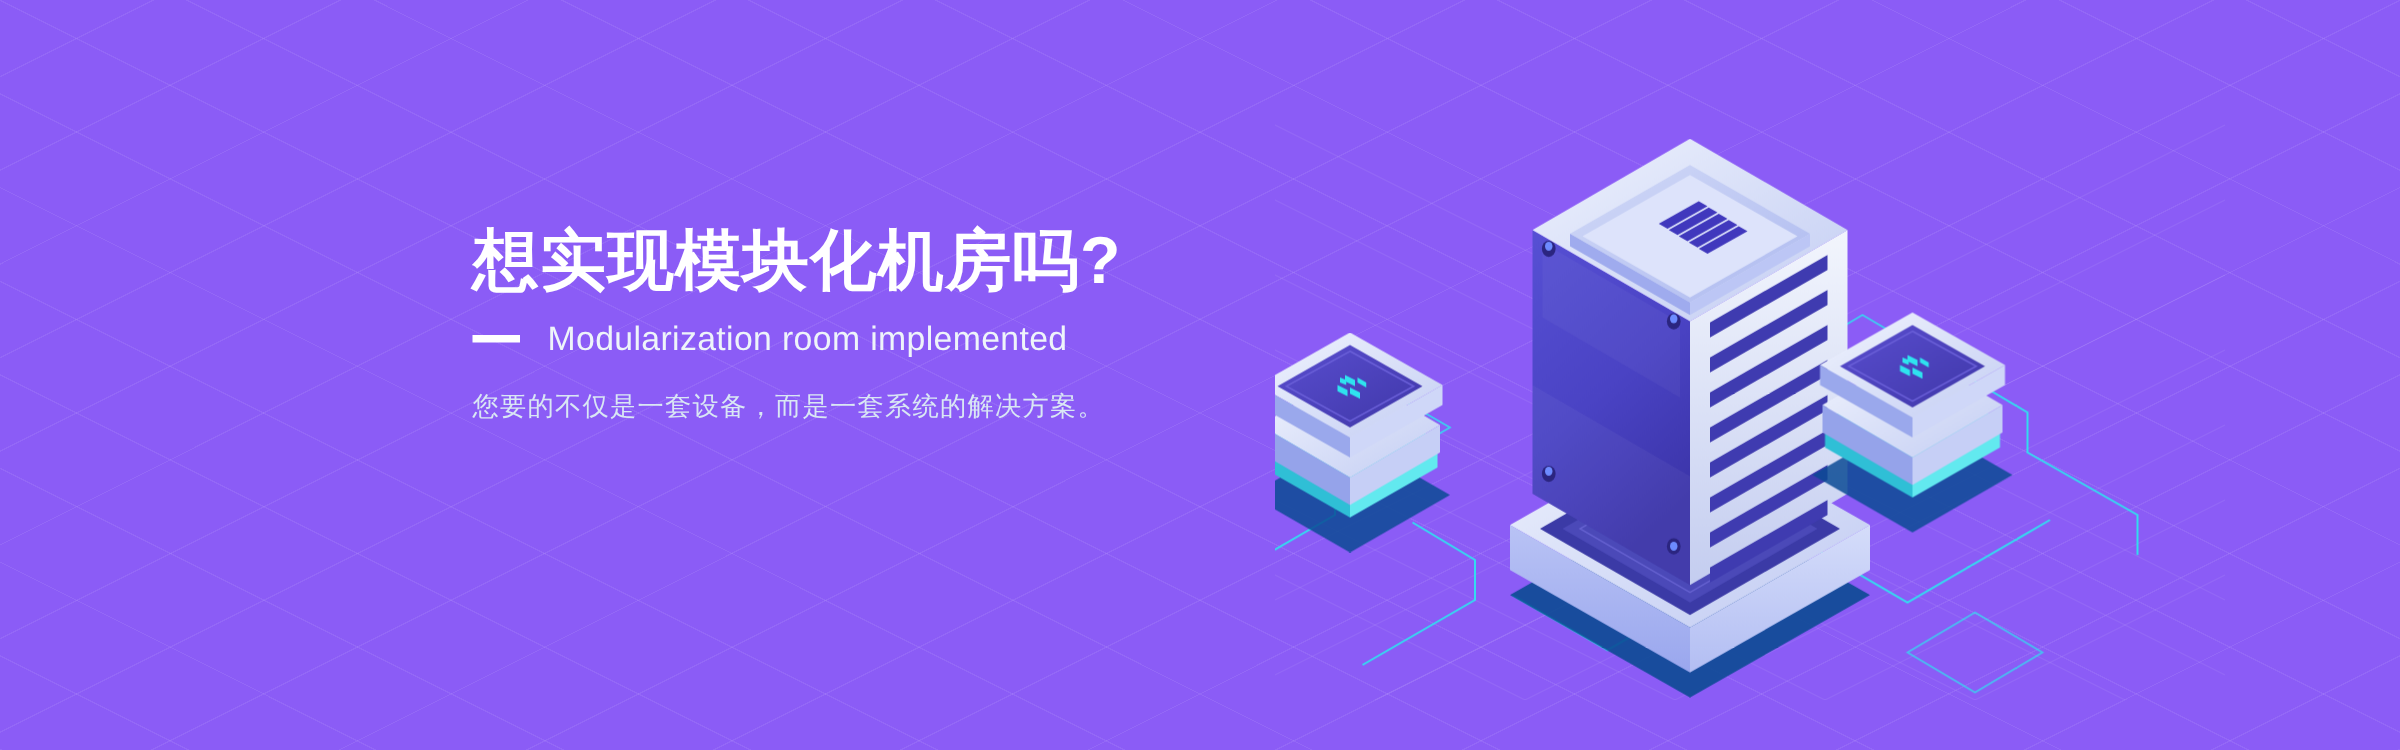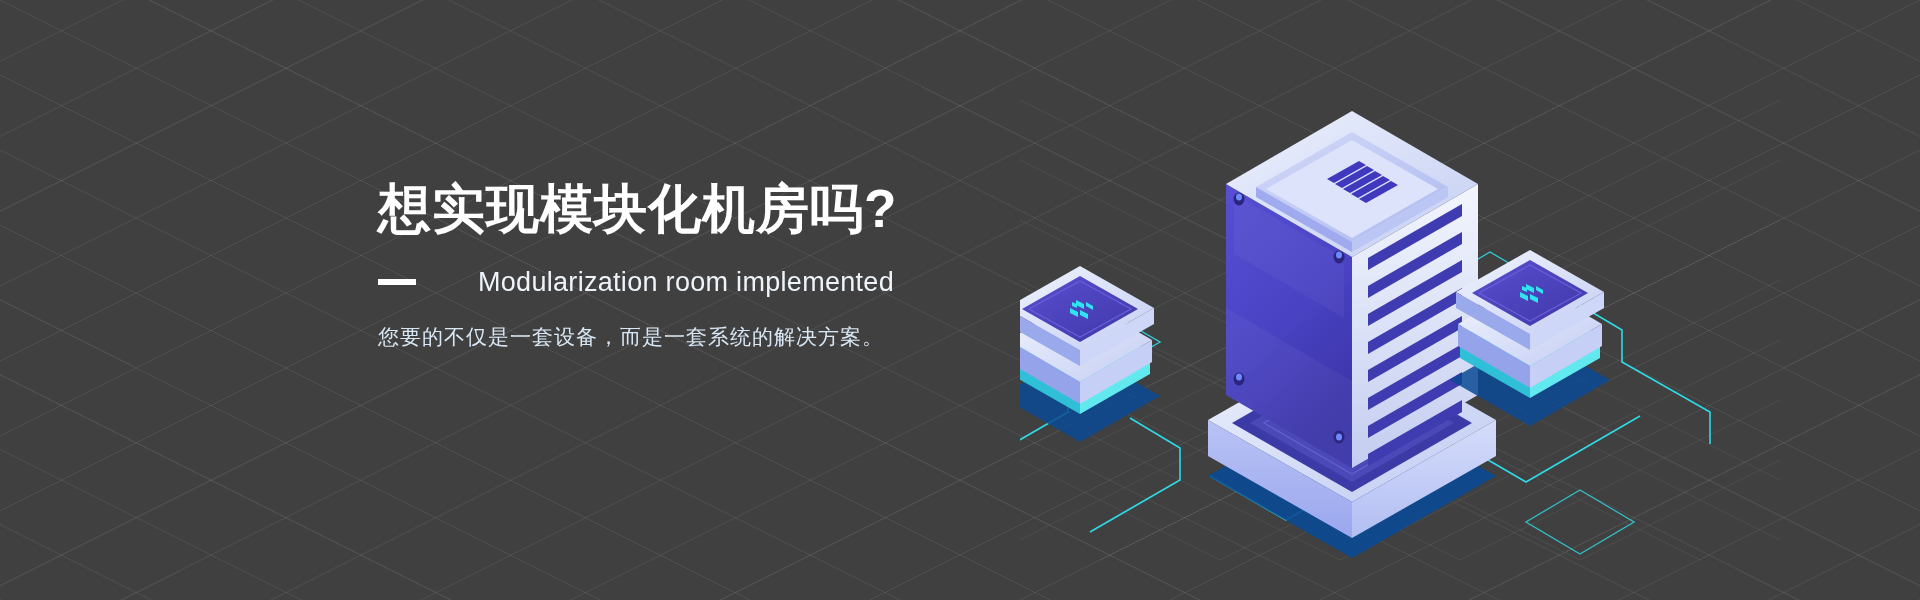--- a/index.html
+++ b/index.html
@@ -9,21 +9,21 @@
   }
   body {
     font-family: "Liberation Sans", "DejaVu Sans", sans-serif;
   }
 
   .banner {
     position: relative;
     width: 1920px;
     height: 600px;
     overflow: hidden;
-    background-color: #404040;
+    background-color: #8b5cf6;
   }
 
   
   .lattice {
     position: absolute;
     inset: 0;
     background-image:
       repeating-linear-gradient(26.57deg,
         rgba(255,255,255,0.075) 0px,
         rgba(255,255,255,0.075) 1px,
@@ -49,22 +49,21 @@
     font-size: 53px;
     line-height: 1.18;
     font-weight: 700;
     color: #ffffff;
     letter-spacing: 1px;
     white-space: nowrap;
   }
   .sub-row {
     display: flex;
     align-items: center;
-    margin-top: 26px;
-    gap: 40px;
+    margin-top: 15px;
   }
   .sub-dash {
     width: 38px;
     height: 6px;
     background: #ffffff;
     flex: 0 0 auto;
     margin-right: 22px;
   }
   .subline {
     font-size: 27px;

